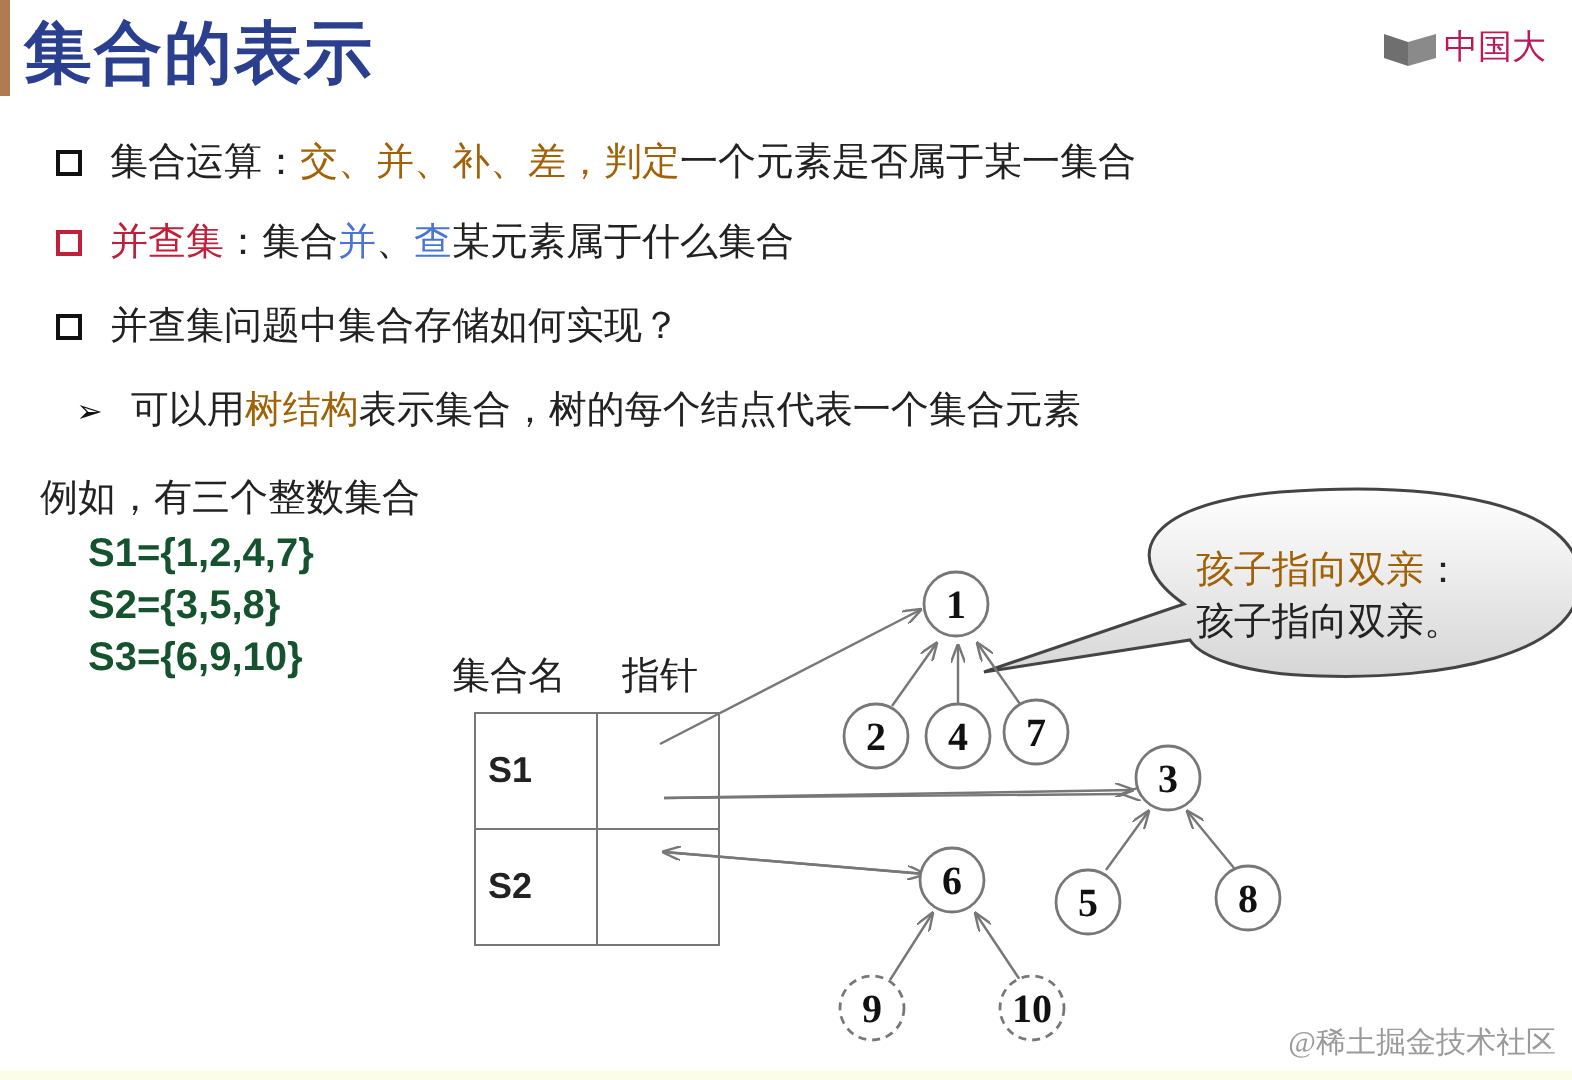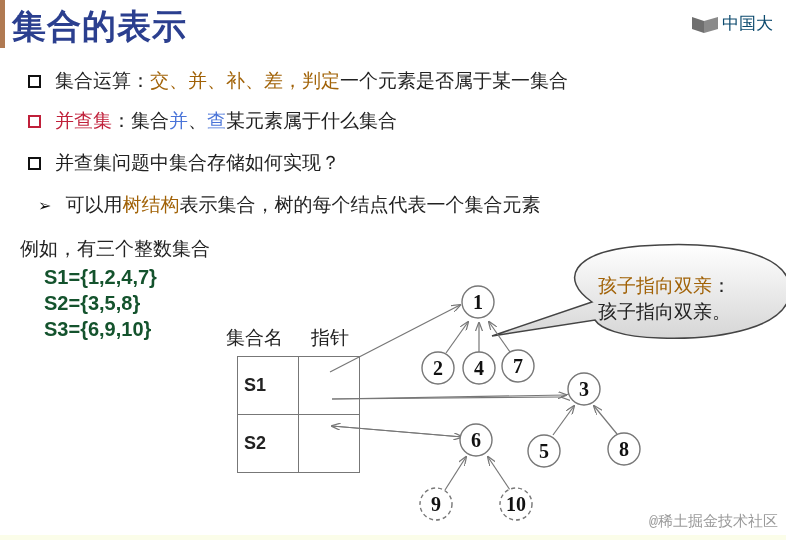--- a/index.html
+++ b/index.html
@@ -13,21 +13,21 @@
     position: absolute; left: 0; top: 0; width: 5px; height: 48px;
     background: #b07a52;
   }
   .title {
     position: absolute; left: 12px; top: 4px;
     font-size: 34px; font-weight: bold; color: #2b3f8f;
     letter-spacing: 1px;
   }
   .logo {
     position: absolute; left: 692px; top: 12px; display: flex; align-items: center;
-    color: #0c4a6e; font-size: 17px;
+    color: #be185d; font-size: 17px;
   }
   .logo .book { width: 28px; height: 18px; position: relative; margin-right: 2px; }
   .bullet {
     position: absolute; white-space: nowrap; font-size: 19px; display: flex; align-items: center;
   }
   .sq {
     display: inline-block; width: 9px; height: 9px; border: 2.5px solid #111;
     margin-right: 14px;
   }
   .sq.red { border-color: #c0203a; }
@@ -46,21 +46,21 @@
   table.set-table td {
     border: 1.5px solid #777; height: 25px; padding: 16px 6px;
   }
   table.set-table td.name { width: 48px; }
   table.set-table td.ptr { width: 48px; }
   svg.diagram { position: absolute; left: 0; top: 0; }
   .node-label { font-family: "Liberation Serif", serif; font-weight: bold; font-size: 20px; }
   .bubble-text { position: absolute; left: 598px; top: 272px; font-size: 19px; line-height: 26px; }
   .watermark {
     position: absolute; right: 8px; top: 512px; font-size: 15px; color: #9a9a9a;
-    font-family: Liberation Mono, monospace;
+    font-family: Liberation Serif, serif;
   }
   .bottom-strip { position: absolute; left: 0; top: 535px; width: 786px; height: 5px; background: #fbfde9; }
 </style>
 </head>
 <body>
 
 <div class="left-bar"></div>
 <div class="title">集合的表示</div>
 
 <div class="logo">

